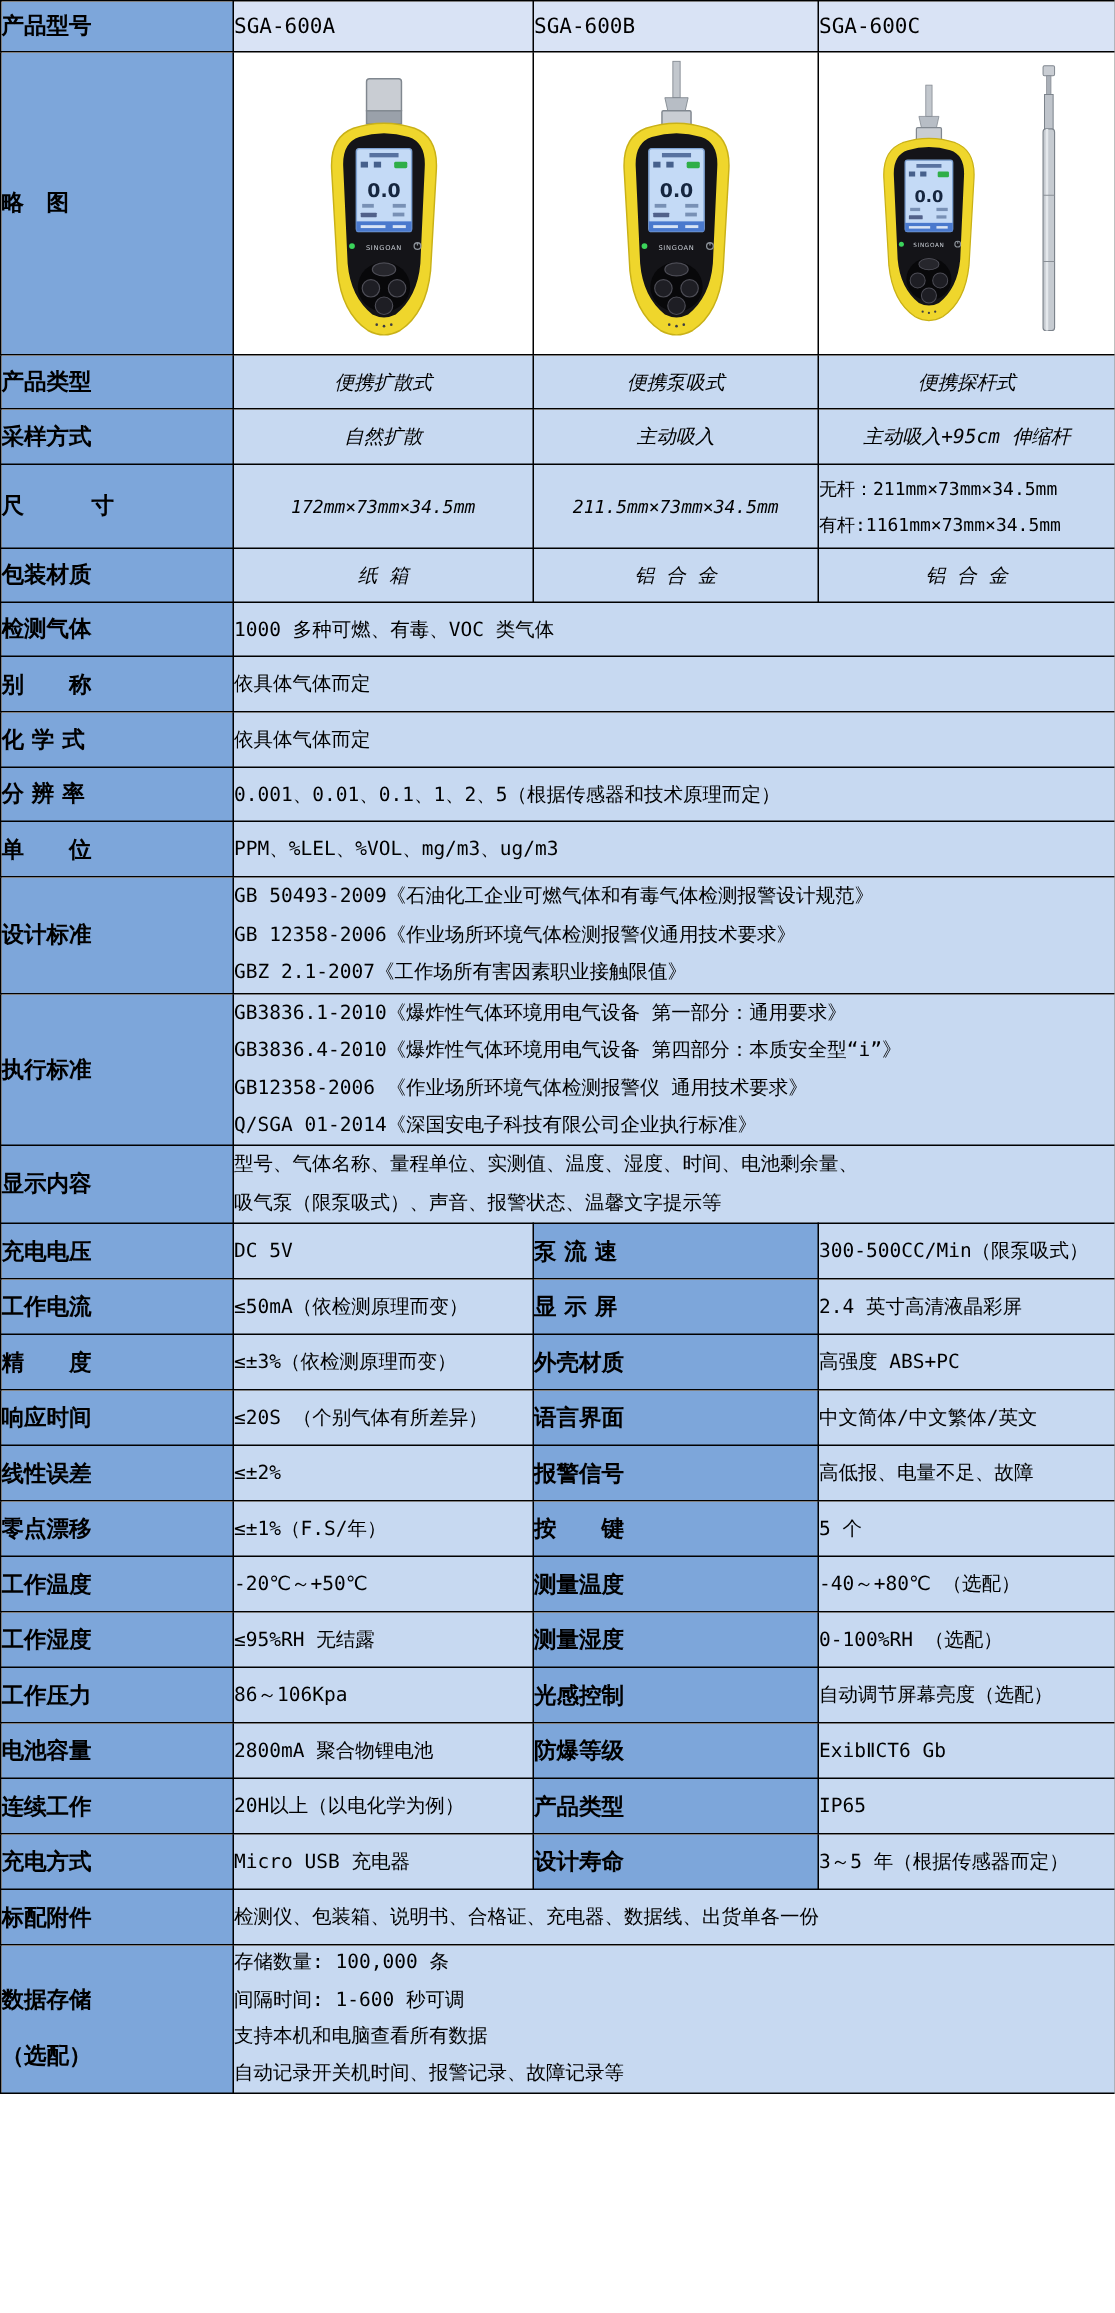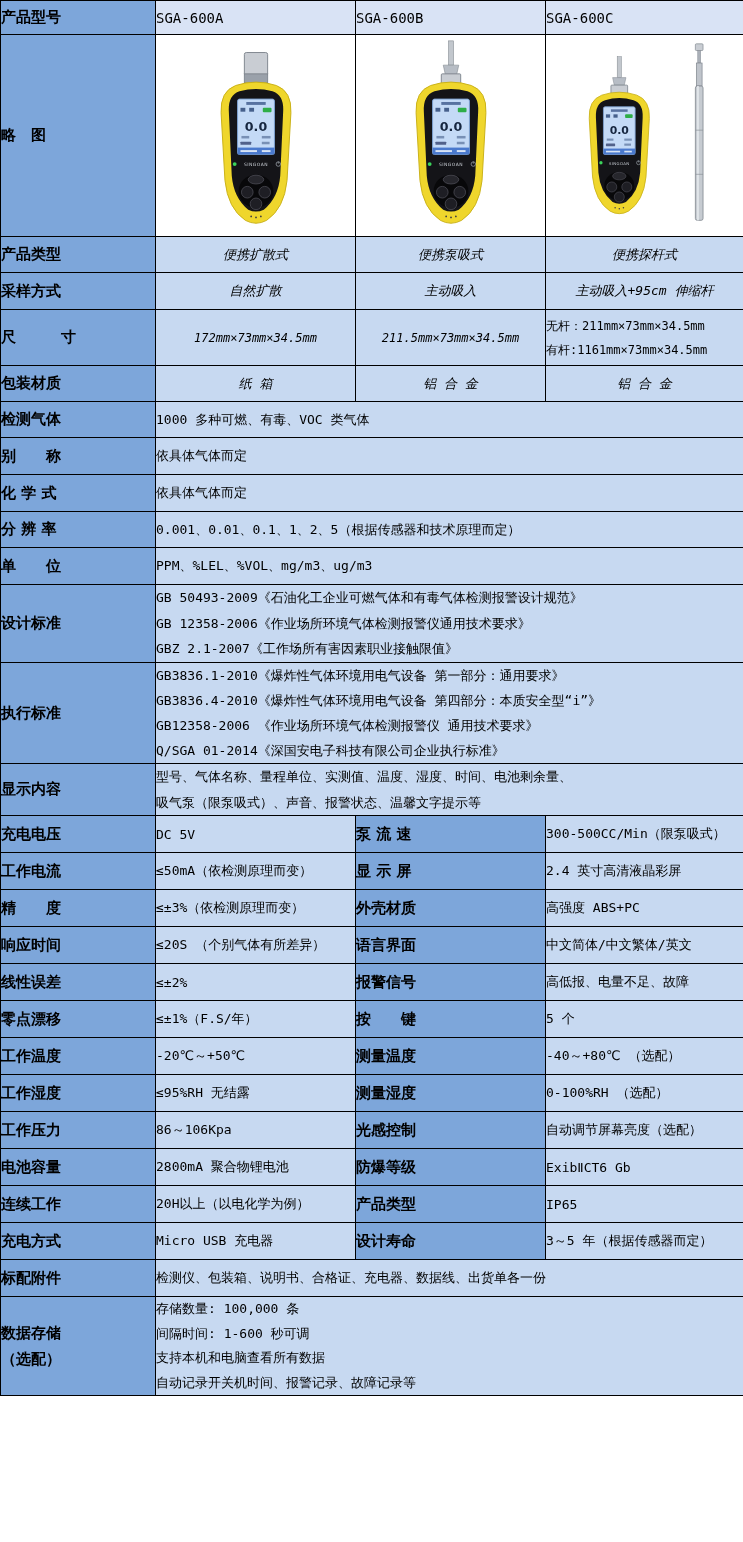--- a/index.html
+++ b/index.html
@@ -10,21 +10,21 @@
   td.model{background:#d9e3f5;font-size:14px;text-align:left;font-family:"DejaVu Sans Mono","DejaVu Sans",monospace;}
   td.val{background:#c7d9f1;font-size:13px;font-family:"DejaVu Sans Mono","DejaVu Sans",monospace;white-space:nowrap;}
   td.c{text-align:center;font-style:italic;}
   td.lf{text-align:left;padding-left:9px;padding-right:4px;}
   td.img{background:#ffffff;text-align:center;vertical-align:middle;border-radius:19px;}
   td.small{font-size:12px;}
   .mline div{line-height:25.5px;white-space:nowrap;}
   .mline.tight div{line-height:25px;}
   .ds div{line-height:24.6px;white-space:nowrap;}
   .dimc div{line-height:24px;white-space:nowrap;}
-  .lbl2 div{line-height:26px;}
+  .lbl2 div{line-height:26px;margin-top:11px;}
   svg .devtxt{font-family:"DejaVu Sans",sans-serif;}
 </style>
 </head>
 <body>
 
 <div class="page">
 <table class="spec">
 <colgroup>
         <col style="width:155px">
         <col style="width:200px">

